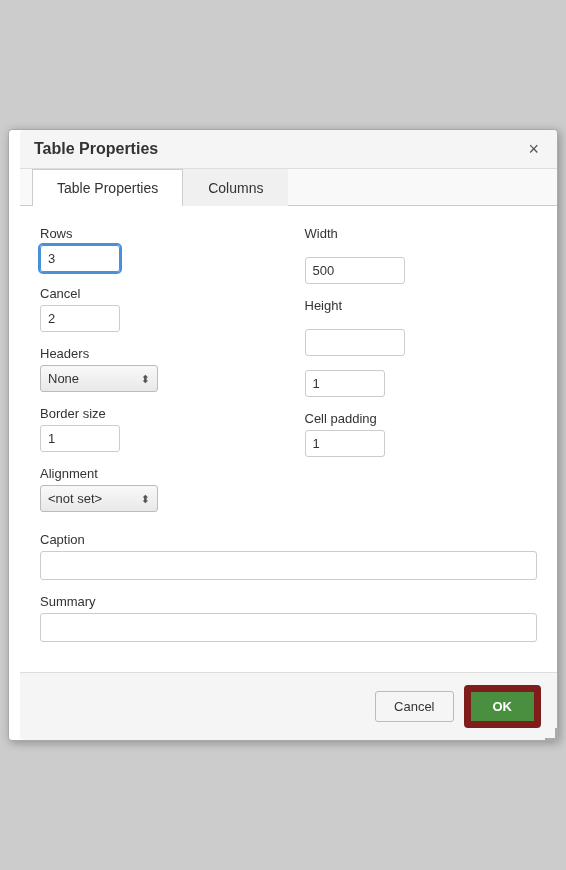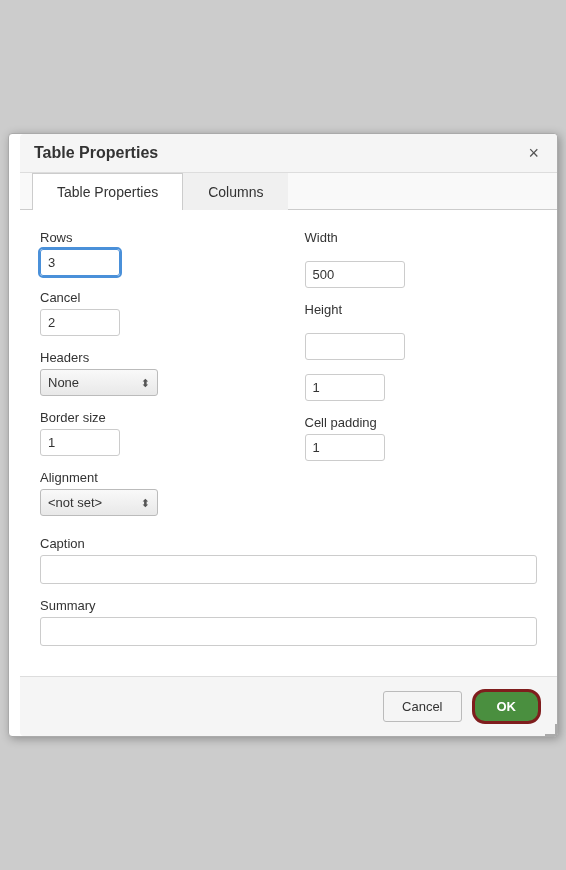--- a/index.html
+++ b/index.html
@@ -194,22 +194,22 @@
       border: 1px solid #bbb;
       border-radius: 3px;
       background: #f5f5f5;
       color: #333;
       cursor: pointer;
       font-size: 13px;
     }
 
     .btn-ok {
       padding: 7px 22px;
-      border: 3px solid #7f1d1d;
-      border-radius: 13px;
+      border: 7px solid #7f1d1d;
+      border-radius: 4px;
       background: #4a8f3f;
       color: #fff;
       cursor: pointer;
       font-size: 13px;
       font-weight: bold;
     }
 
     .resize-handle {
       width: 12px;
       height: 12px;

